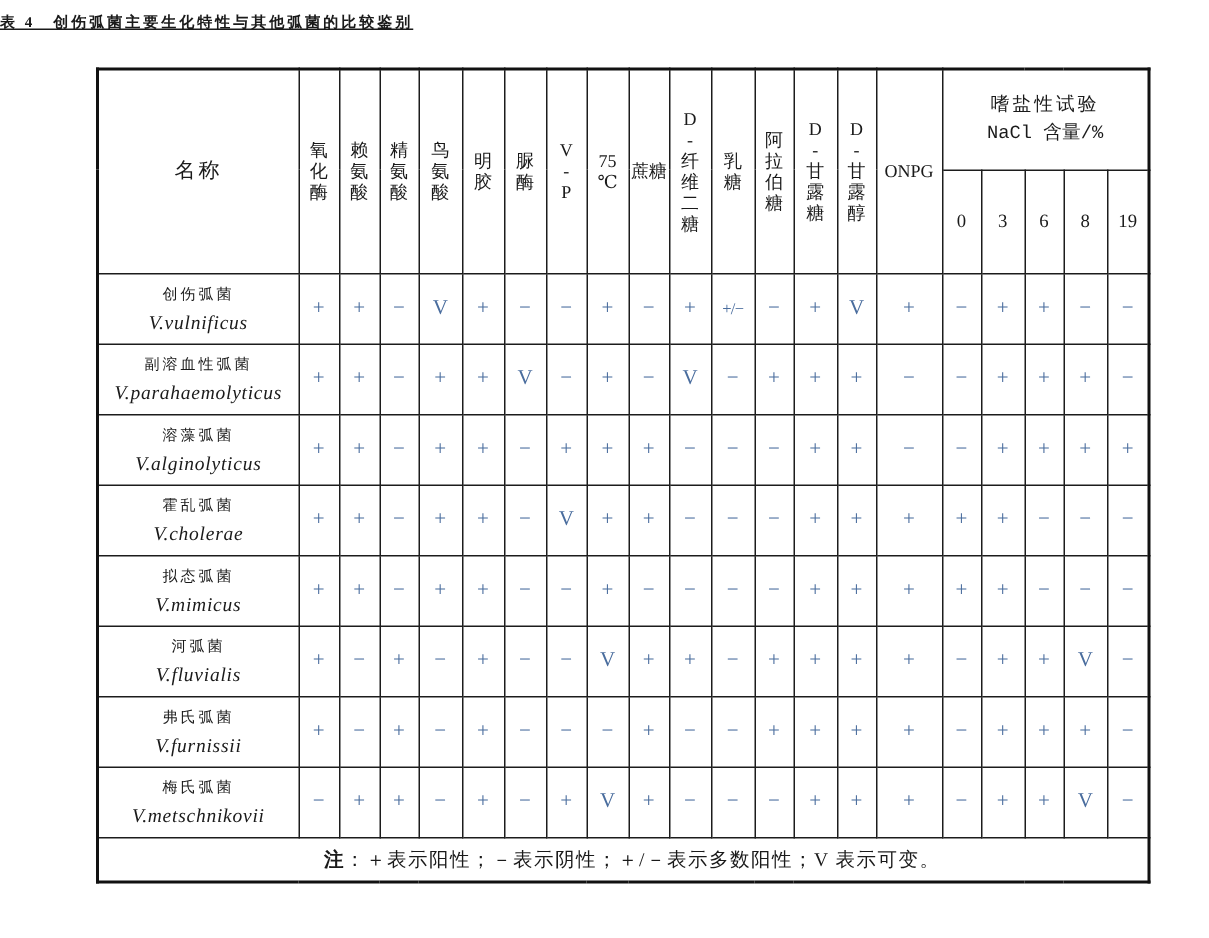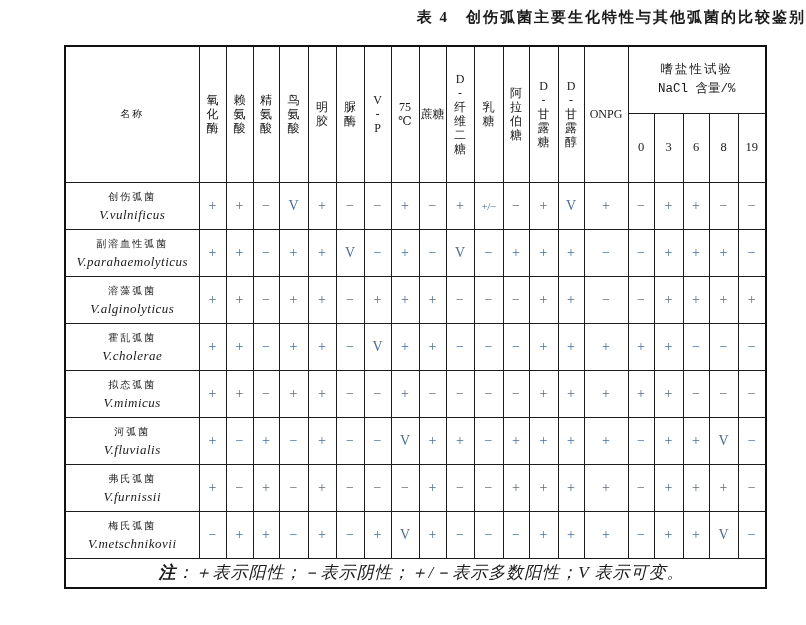--- a/index.html
+++ b/index.html
@@ -11,25 +11,26 @@
     font-family: "Liberation Serif", "DejaVu Serif", serif;
     color: #1a1a1a;
     overflow: hidden;
     position: relative;
   }
   .page-title {
     position: absolute;
     top: 8px;
     left: 0;
     width: 806px;
-    text-align: right;
+    text-align: left;
     font-weight: bold;
-    font-size: 15px;
+    font-size: 10px;
     letter-spacing: 2px;
     white-space: pre;
+    text-decoration: underline;
   }
   .tbl-wrap {
     position: absolute;
     left: 64px;
     top: 45px;
   }
   table.cmp {
     border-collapse: collapse;
     table-layout: fixed;
     width: 701px;
@@ -40,30 +41,30 @@
     padding: 0;
     text-align: center;
     vertical-align: middle;
     font-weight: normal;
     overflow: hidden;
   }
   tr.h1 { height: 67px; }
   tr.h2 { height: 69px; }
   tr.drow { height: 47px; }
   tr.nrow { height: 30px; }
-  .name-h { font-size: 10px; letter-spacing: 2px; }
+  .name-h { font-size: 14px; letter-spacing: 2px; }
   .vhead div { font-size: 12px; line-height: 14px; letter-spacing: 0; }
   .salt-head div { font-size: 12.5px; line-height: 19px; font-family: Liberation Mono, monospace; }
   .salt-head .l1 { letter-spacing: 2px; }
   .subcol { font-size: 12.5px; }
   .name-cell .name-cn { font-size: 10px; letter-spacing: 2px; line-height: 18px; }
   .name-cell .name-latin { font-style: italic; font-size: 13px; letter-spacing: 0.5px; line-height: 18px; }
   td.val { color: var(--sym, #4a6d9e); font-size: 14px; }
   td.val.wide { font-size: 11px; letter-spacing: -0.5px; }
-  .note-cell { text-align: center; padding-left: 12px !important; font-size: 17px; letter-spacing: 1px; font-style: italic; }
+  .note-cell { text-align: center; padding-left: 12px !important; font-size: 13px; letter-spacing: 1px; }
   .note-label { font-weight: bold; }
 </style>
 </head>
 <body>
 
 <div class="page-title">表 4　创伤弧菌主要生化特性与其他弧菌的比较鉴别</div>
 
 <div class="tbl-wrap">
   <table class="cmp">
     <colgroup>

